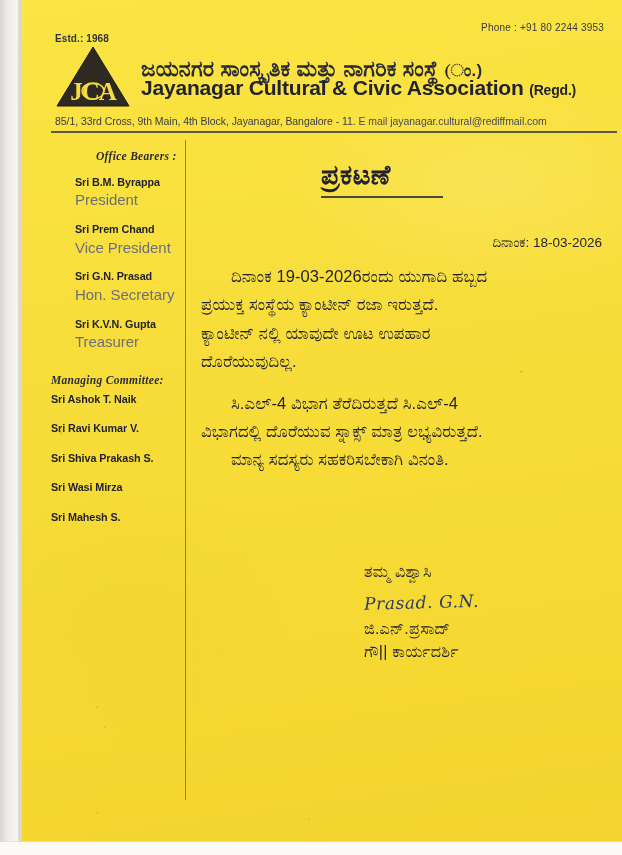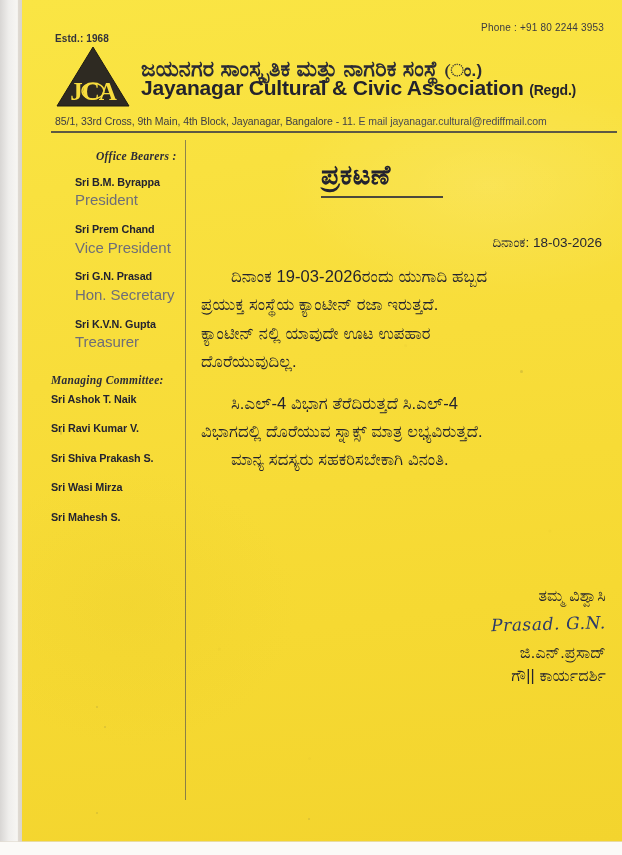--- a/index.html
+++ b/index.html
@@ -251,24 +251,23 @@
     line-height: 1.72;
     letter-spacing: .1px;
     white-space: nowrap;
   }
   .body-line.indent { text-indent: 30px; }
   .para-gap { height: 13px; }
 
   
   .sig-block {
     position: absolute;
-    right: 16px; top: 562px;
-    text-align: right;
+    right: 48px; top: 562px;
+    text-align: left;
     width: 210px;
-    margin-top: 24px;
   }
   .sig-closing {
     font-size: 16px;
     color: #23232f;
     letter-spacing: .2px;
     line-height: 1.3;
   }
   .sig-hand {
     font-family: "DejaVu Serif", serif;
     font-style: italic;

